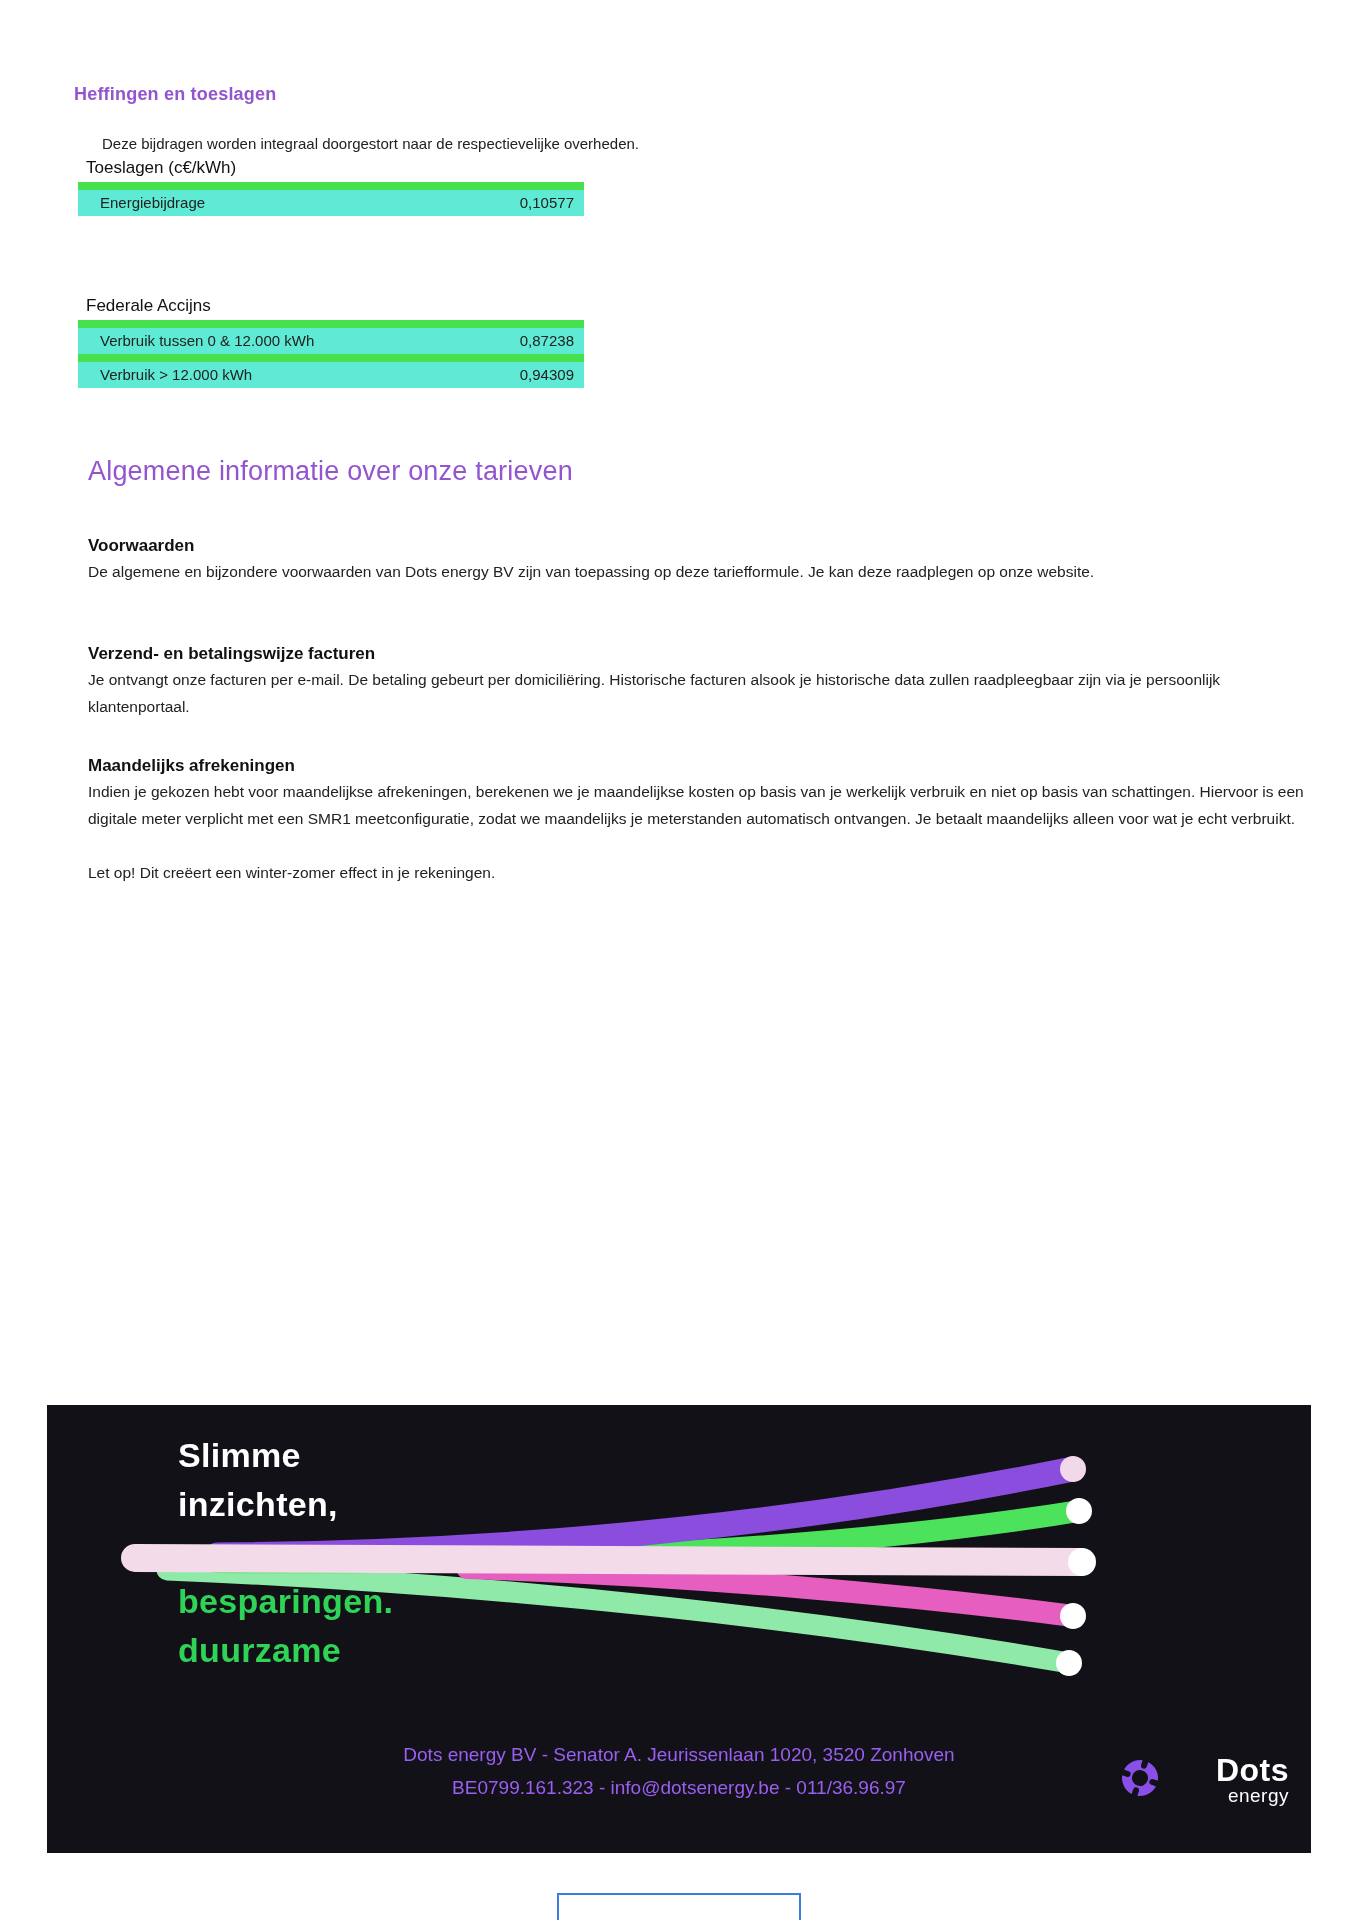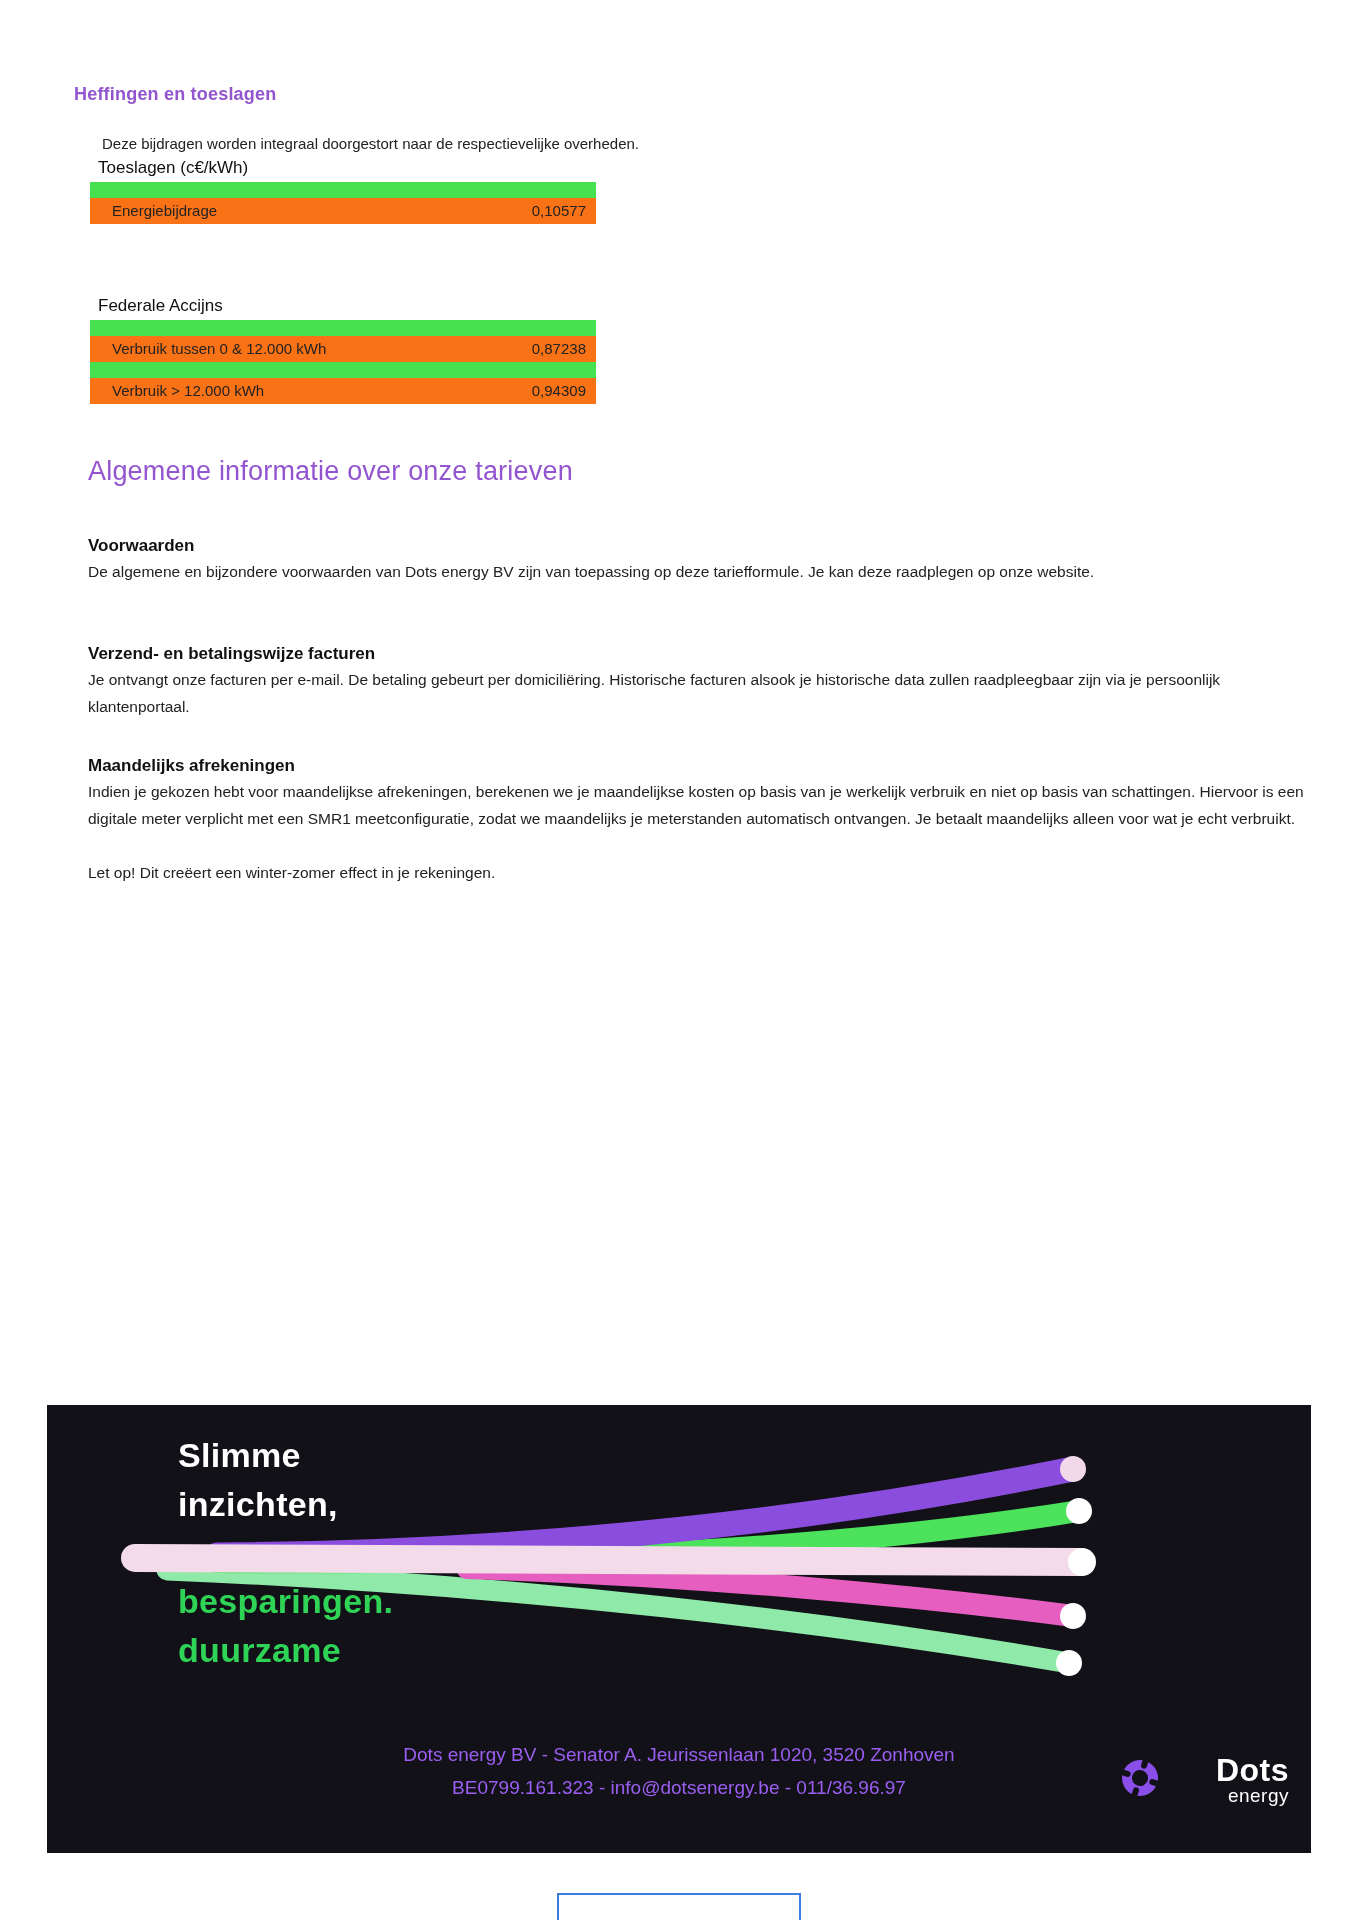--- a/index.html
+++ b/index.html
@@ -21,28 +21,28 @@
     font-size:27px;font-weight:400;color:#9355cf;letter-spacing:.2px;
   }
   .h3{
     position:absolute;left:88px;margin:0;font-size:17px;font-weight:700;color:#111;
   }
   .para{
     position:absolute;left:88px;margin:0;font-size:15.5px;line-height:27px;color:#222;
   }
   
   .gtable{
-    position:absolute;left:90px;width:506px;box-sizing:border-box;
-    background:#47e14f;display:flex;flex-direction:column;gap:16px;
+    position:absolute;left:78px;width:506px;box-sizing:border-box;
+    background:#47e14f;display:flex;flex-direction:column;gap:8px;
   }
   .gt-header{
     background:#ffffff;padding:3px 8px 4px 8px;font-size:17px;color:#111;
   }
   .gt-row{
-    background:#f97316;display:flex;justify-content:space-between;
+    background:#5eead4;display:flex;justify-content:space-between;
     padding:4px 10px 5px 22px;font-size:15px;color:#222;
   }
   .gt-row .val{font-size:15px;color:#222;}
   
   .banner{
     position:absolute;left:47px;top:1405px;width:1264px;height:448px;
     background:#131118;overflow:hidden;
   }
   .cables{position:absolute;left:0;top:0;width:1264px;height:448px;}
   .headline-white{

